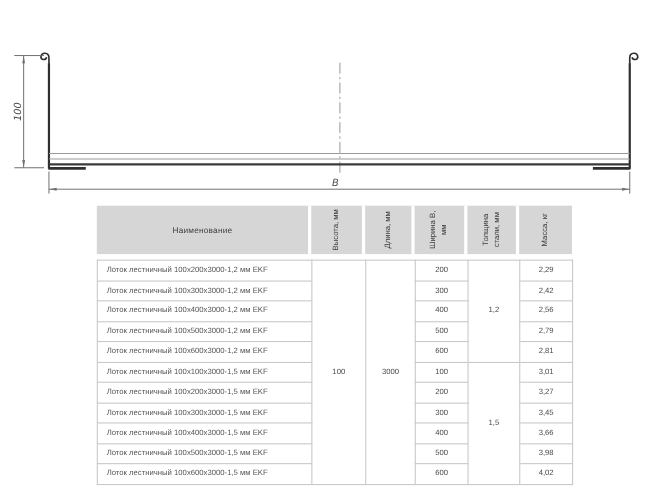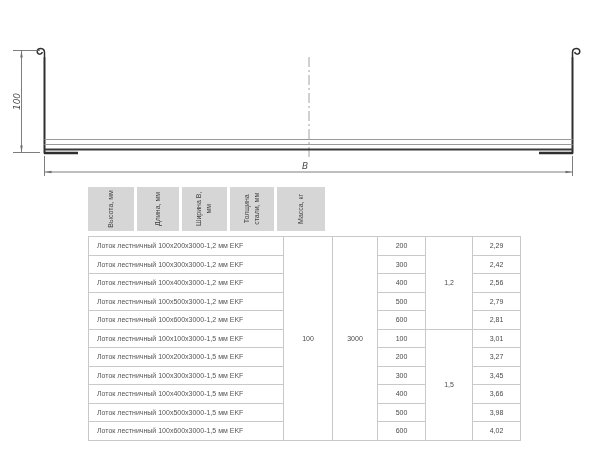--- a/index.html
+++ b/index.html
@@ -56,20 +56,21 @@
     <path d="M572.5 156 V176"></path>
     <path d="M44.5 172 H572.5"></path>
     <polygon points="45,172 51.5,170.7 51.5,173.3" fill="#6f6f6f" stroke="none"></polygon>
     <polygon points="572,172 565.5,170.7 565.5,173.3" fill="#6f6f6f" stroke="none"></polygon>
     <text x="305" y="169" text-anchor="middle" font-size="9" font-style="italic" fill="#4a4a4a" stroke="none" font-family="DejaVu Sans, sans-serif">В</text>
   </g>
 </svg>
 
 <div class="spec">
   <div class="thead">
+    <div class="th w-name hname">Наименование</div>
     <div class="th w-h">
       <div class="vtext">Высота, мм</div>
     </div>
     <div class="th w-l">
       <div class="vtext">Длина, мм</div>
     </div>
     <div class="th w-b">
       <div class="vtext">
         <span>Ширина В,</span>
         <span>мм</span>

